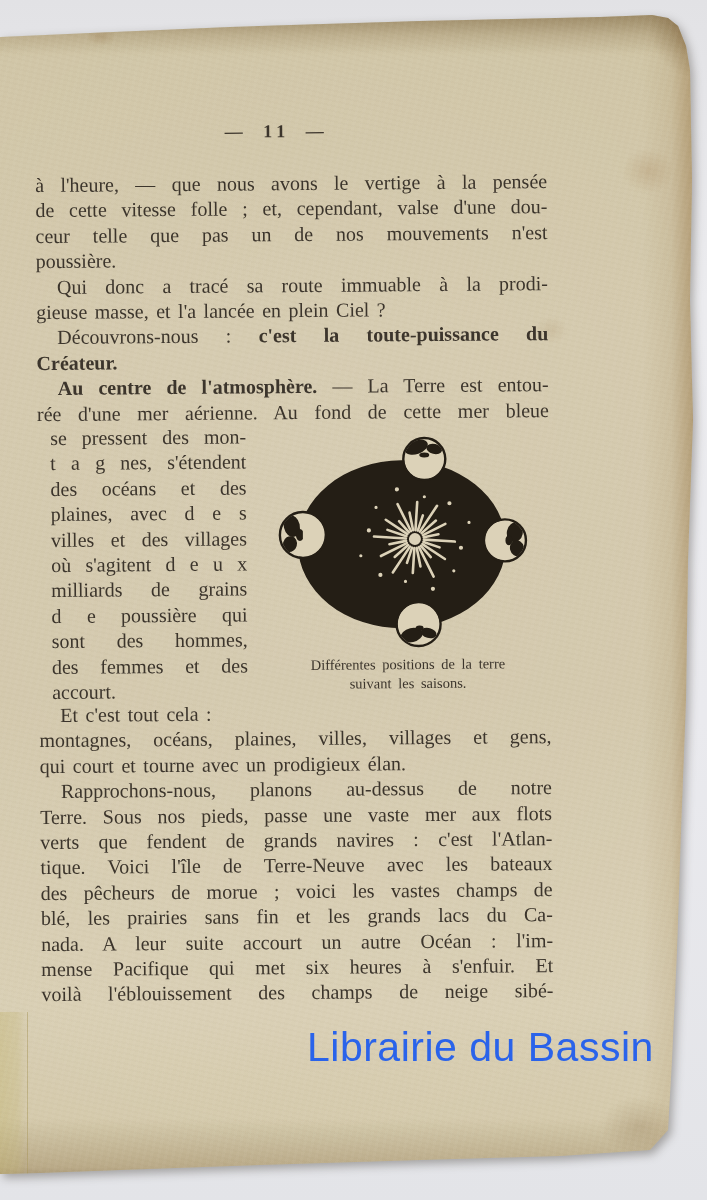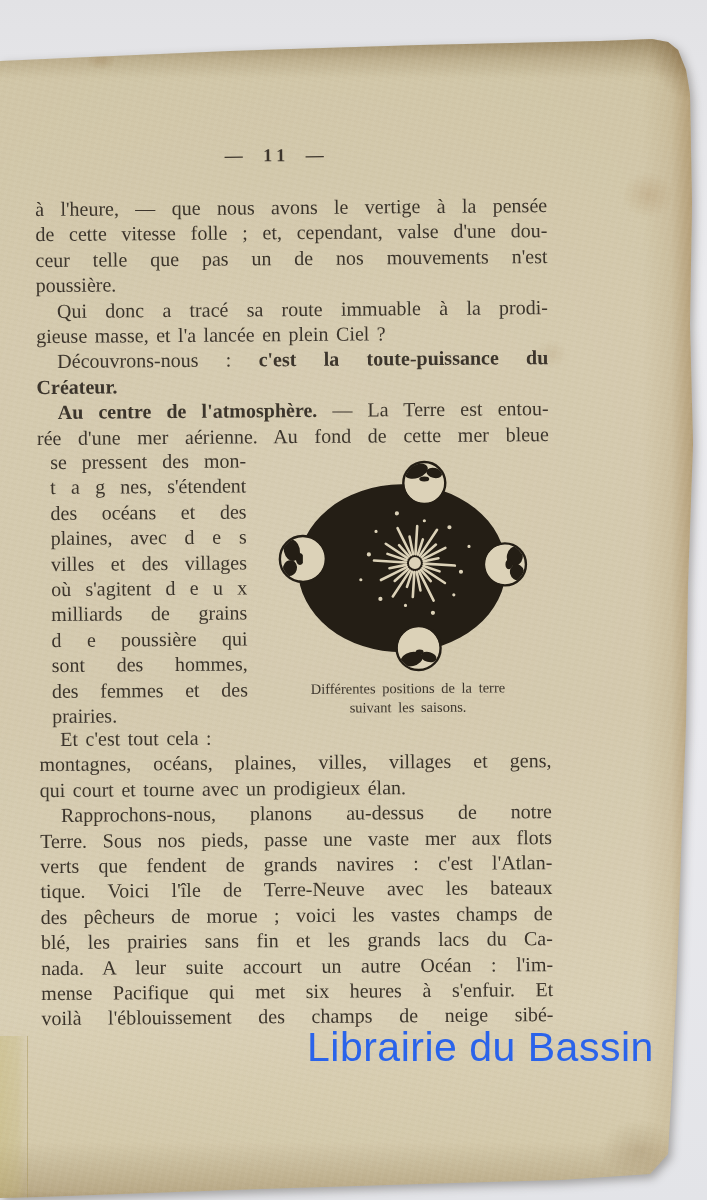--- a/index.html
+++ b/index.html
@@ -1,21 +1,21 @@
 <!DOCTYPE html>
 <html style="--paper: #d3c8ab; --ink: #3c352c; --wm: #2a63ea;"><head>
 <meta charset="utf-8">
 <style>
   html,body{margin:0;padding:0;background:#cfd0d5;}
   .photo{
     position:relative;width:707px;height:1200px;overflow:hidden;
     background:linear-gradient(180deg,#e2e2e5 0%,#ececef 25%,#eaeaee 60%,#e3e4e8 100%);
     font-family:"Liberation Serif","DejaVu Serif",serif;
   }
-  .page-shadow{position:absolute;inset:0;filter:drop-shadow(3px 4px 5px rgba(40,35,25,.35));margin-top:24px;}
+  .page-shadow{position:absolute;inset:0;filter:drop-shadow(3px 4px 5px rgba(40,35,25,.35));}
   .page{
     position:absolute;inset:0;
     background:
       radial-gradient(130% 95% at 44% 42%, rgba(255,255,255,.10), rgba(0,0,0,0) 62%),
       linear-gradient(180deg,#c6b893 0%,#d0c5a6 5%,var(--paper,#d3c8ab) 28%,#d2c7aa 58%,#d9cfb4 84%,#d2c7a7 100%);
     clip-path:polygon(0px 37px,90px 33px,230px 27px,420px 21px,600px 17px,652px 15px,668px 18px,678px 26px,686px 46px,690px 70px,692px 180px,690px 300px,693px 420px,688px 560px,686px 700px,681px 830px,677px 950px,672px 1060px,668px 1130px,650px 1150px,560px 1156px,420px 1160px,260px 1165px,120px 1170px,40px 1173px,0px 1174px);
   }
   .edge-right{position:absolute;top:0;bottom:0;left:642px;width:65px;
     background:linear-gradient(to right,rgba(146,112,62,0) 0%,rgba(146,112,62,.12) 45%,rgba(146,112,62,.45) 76%,rgba(118,86,42,.80) 94%,rgba(100,72,34,.85) 100%);}
   .edge-top{position:absolute;left:0;right:0;top:12px;height:42px;
@@ -96,21 +96,21 @@
             <div class="line just"><span>se pressent des mon-</span></div>
             <div class="line just"><span>t a g nes, s'étendent</span></div>
             <div class="line just"><span>des océans et des</span></div>
             <div class="line just"><span>plaines, avec d e s</span></div>
             <div class="line just"><span>villes et des villages</span></div>
             <div class="line just"><span>où s'agitent d e u x</span></div>
             <div class="line just"><span>milliards de grains</span></div>
             <div class="line just"><span>d e poussière qui</span></div>
             <div class="line just"><span>sont des hommes,</span></div>
             <div class="line just"><span>des femmes et des</span></div>
-            <div class="line"><span>prairies.</span></div>
+            <div class="line"><span>accourt.</span></div>
           </div>
 
         <svg class="figure" viewBox="0 0 252 218" xmlns="http://www.w3.org/2000/svg">
           <ellipse cx="126" cy="110" rx="104" ry="84" fill="#241e15"></ellipse>
           <g id="burst">
               <line x1="147.97807645233843" y1="105.62780826369713" x2="178.90256201039296" y2="107.79025894976502" stroke="#dcd2b8" stroke-width="2.6" stroke-linecap="round"></line>
               <line x1="147.50966718039385" y1="107.93011339011441" x2="163.58348296558225" y2="113.46477201588607" stroke="#dcd2b8" stroke-width="2.6" stroke-linecap="round"></line>
               <line x1="146.46133815299538" y1="110.03273613123672" x2="168.8453526119815" y2="125.13094452494688" stroke="#dcd2b8" stroke-width="2.6" stroke-linecap="round"></line>
               <line x1="144.90453126091455" y1="111.79238622200495" x2="154.74541669577218" y2="123.11302992534652" stroke="#dcd2b8" stroke-width="2.6" stroke-linecap="round"></line>
               <line x1="142.9453403211017" y1="113.0891464166925" x2="157.41158816514127" y2="142.749349944565" stroke="#dcd2b8" stroke-width="2.6" stroke-linecap="round"></line>

